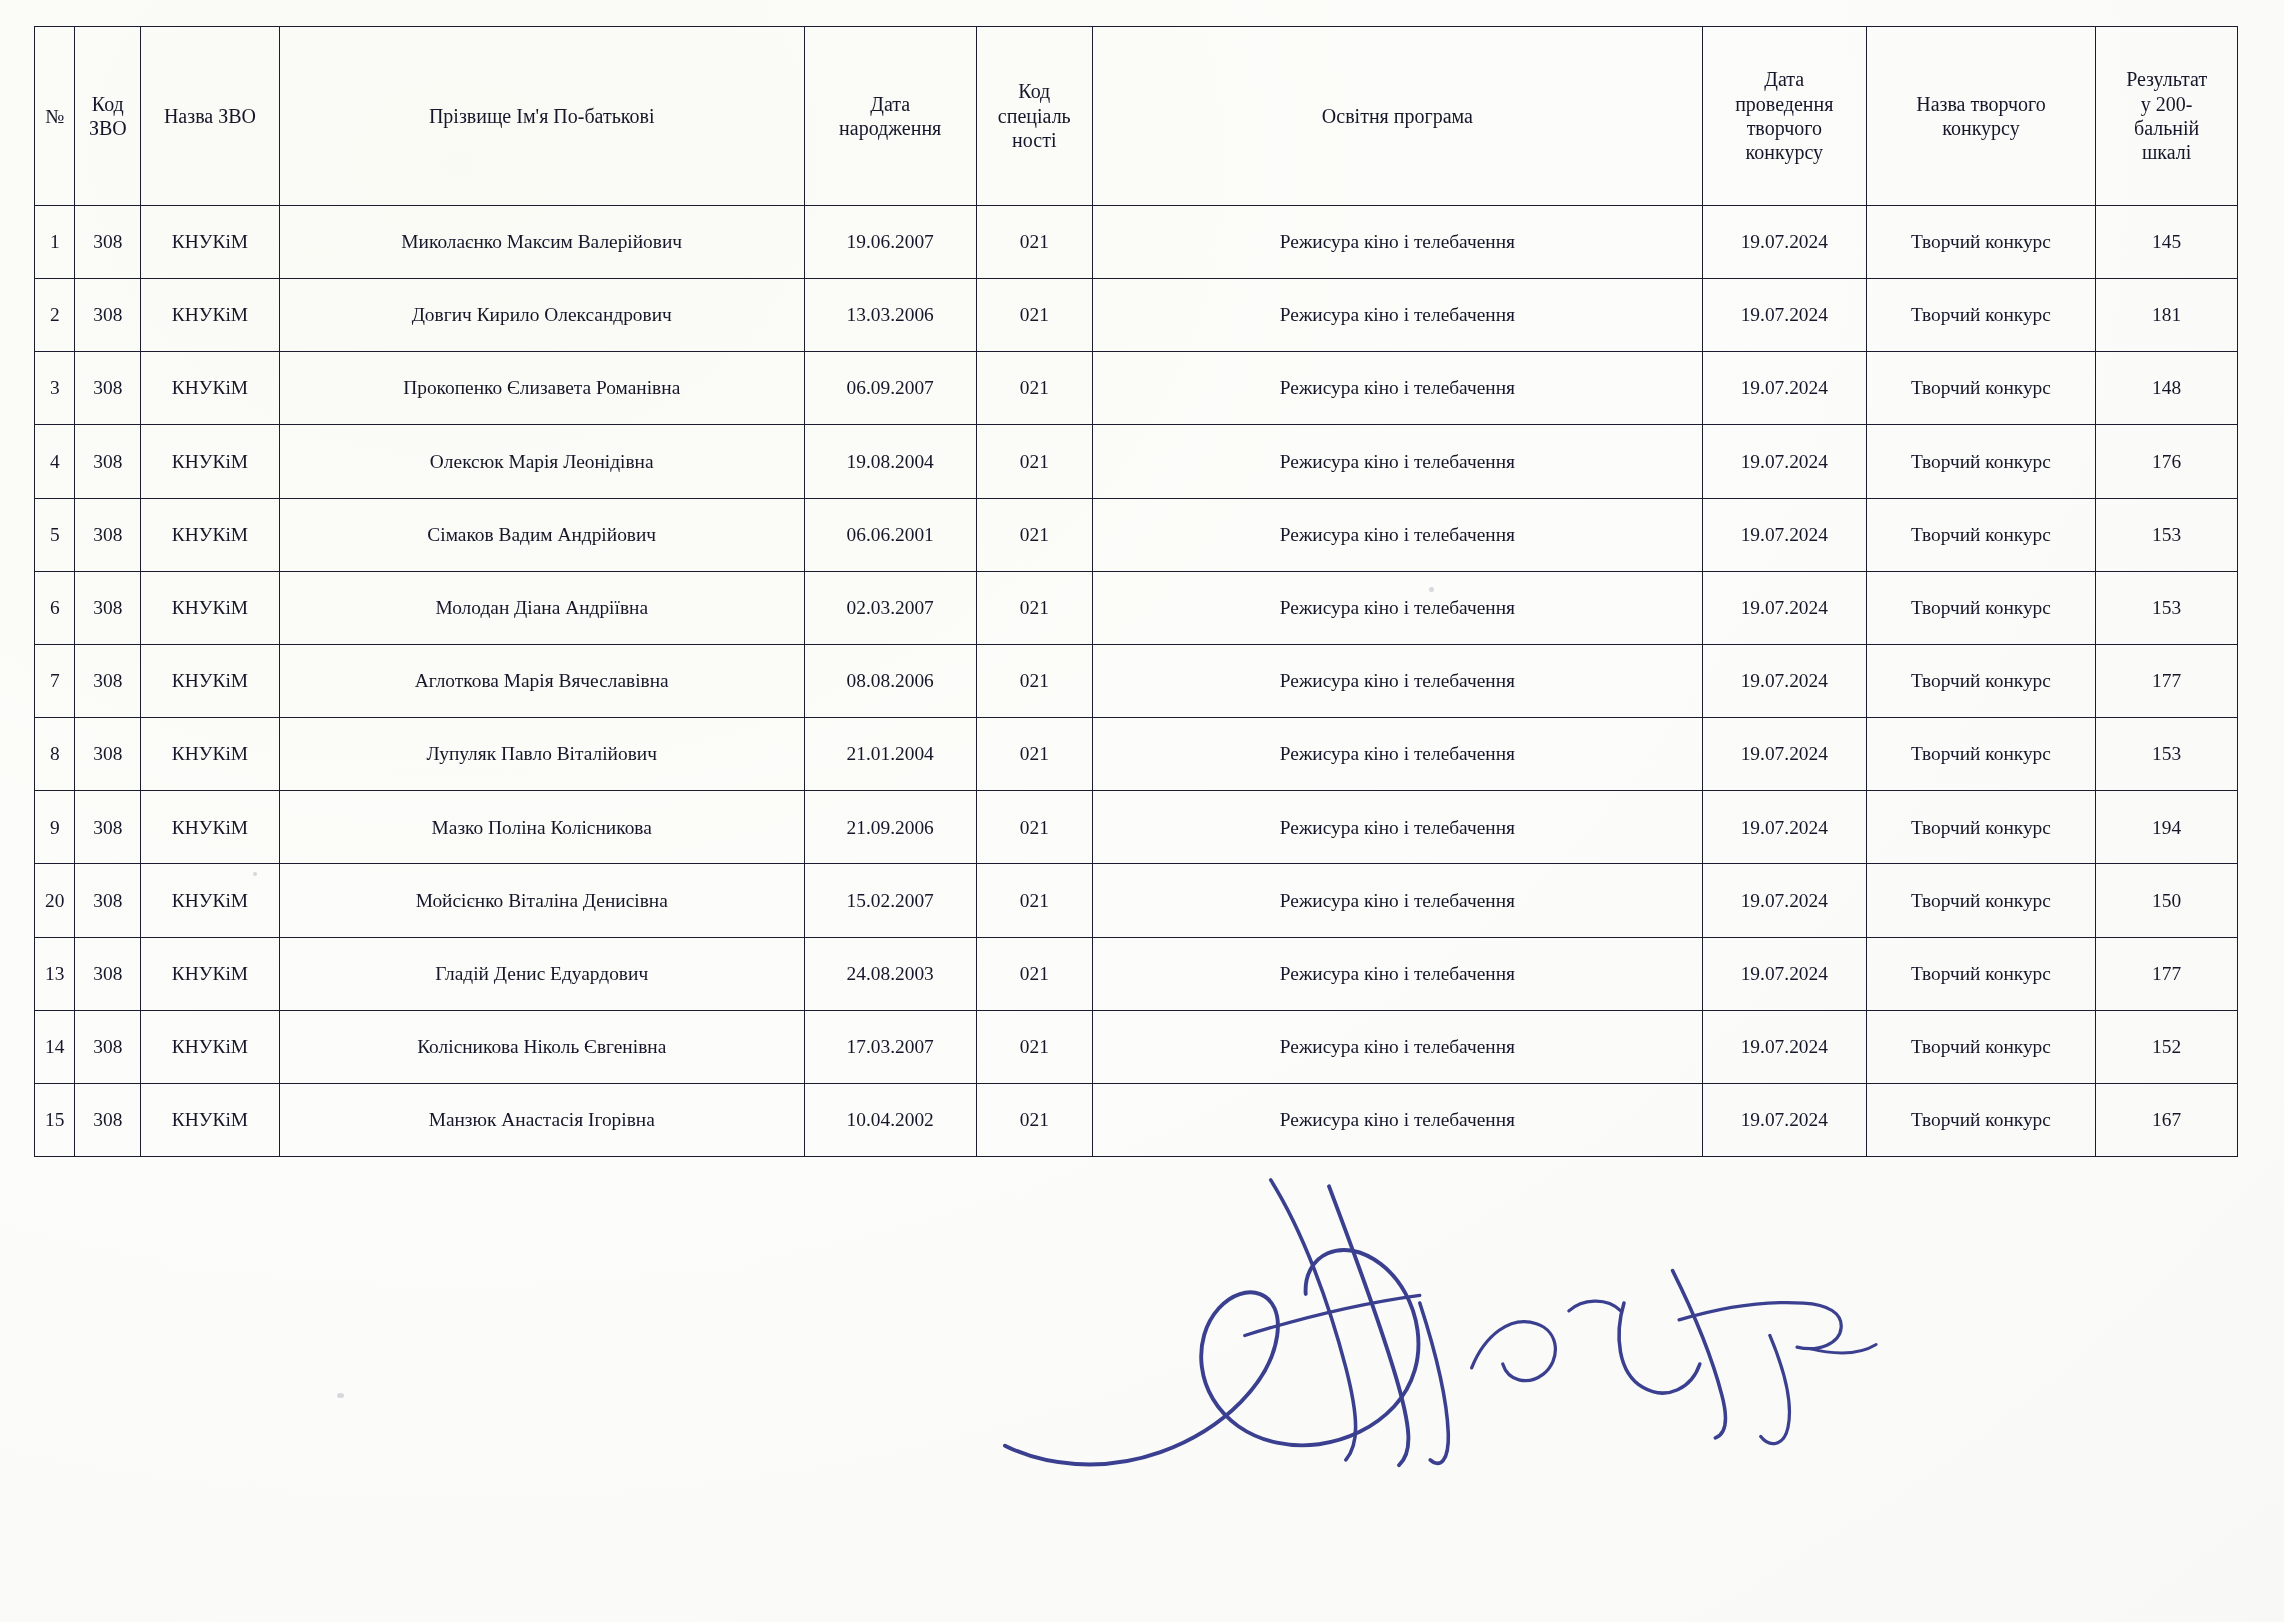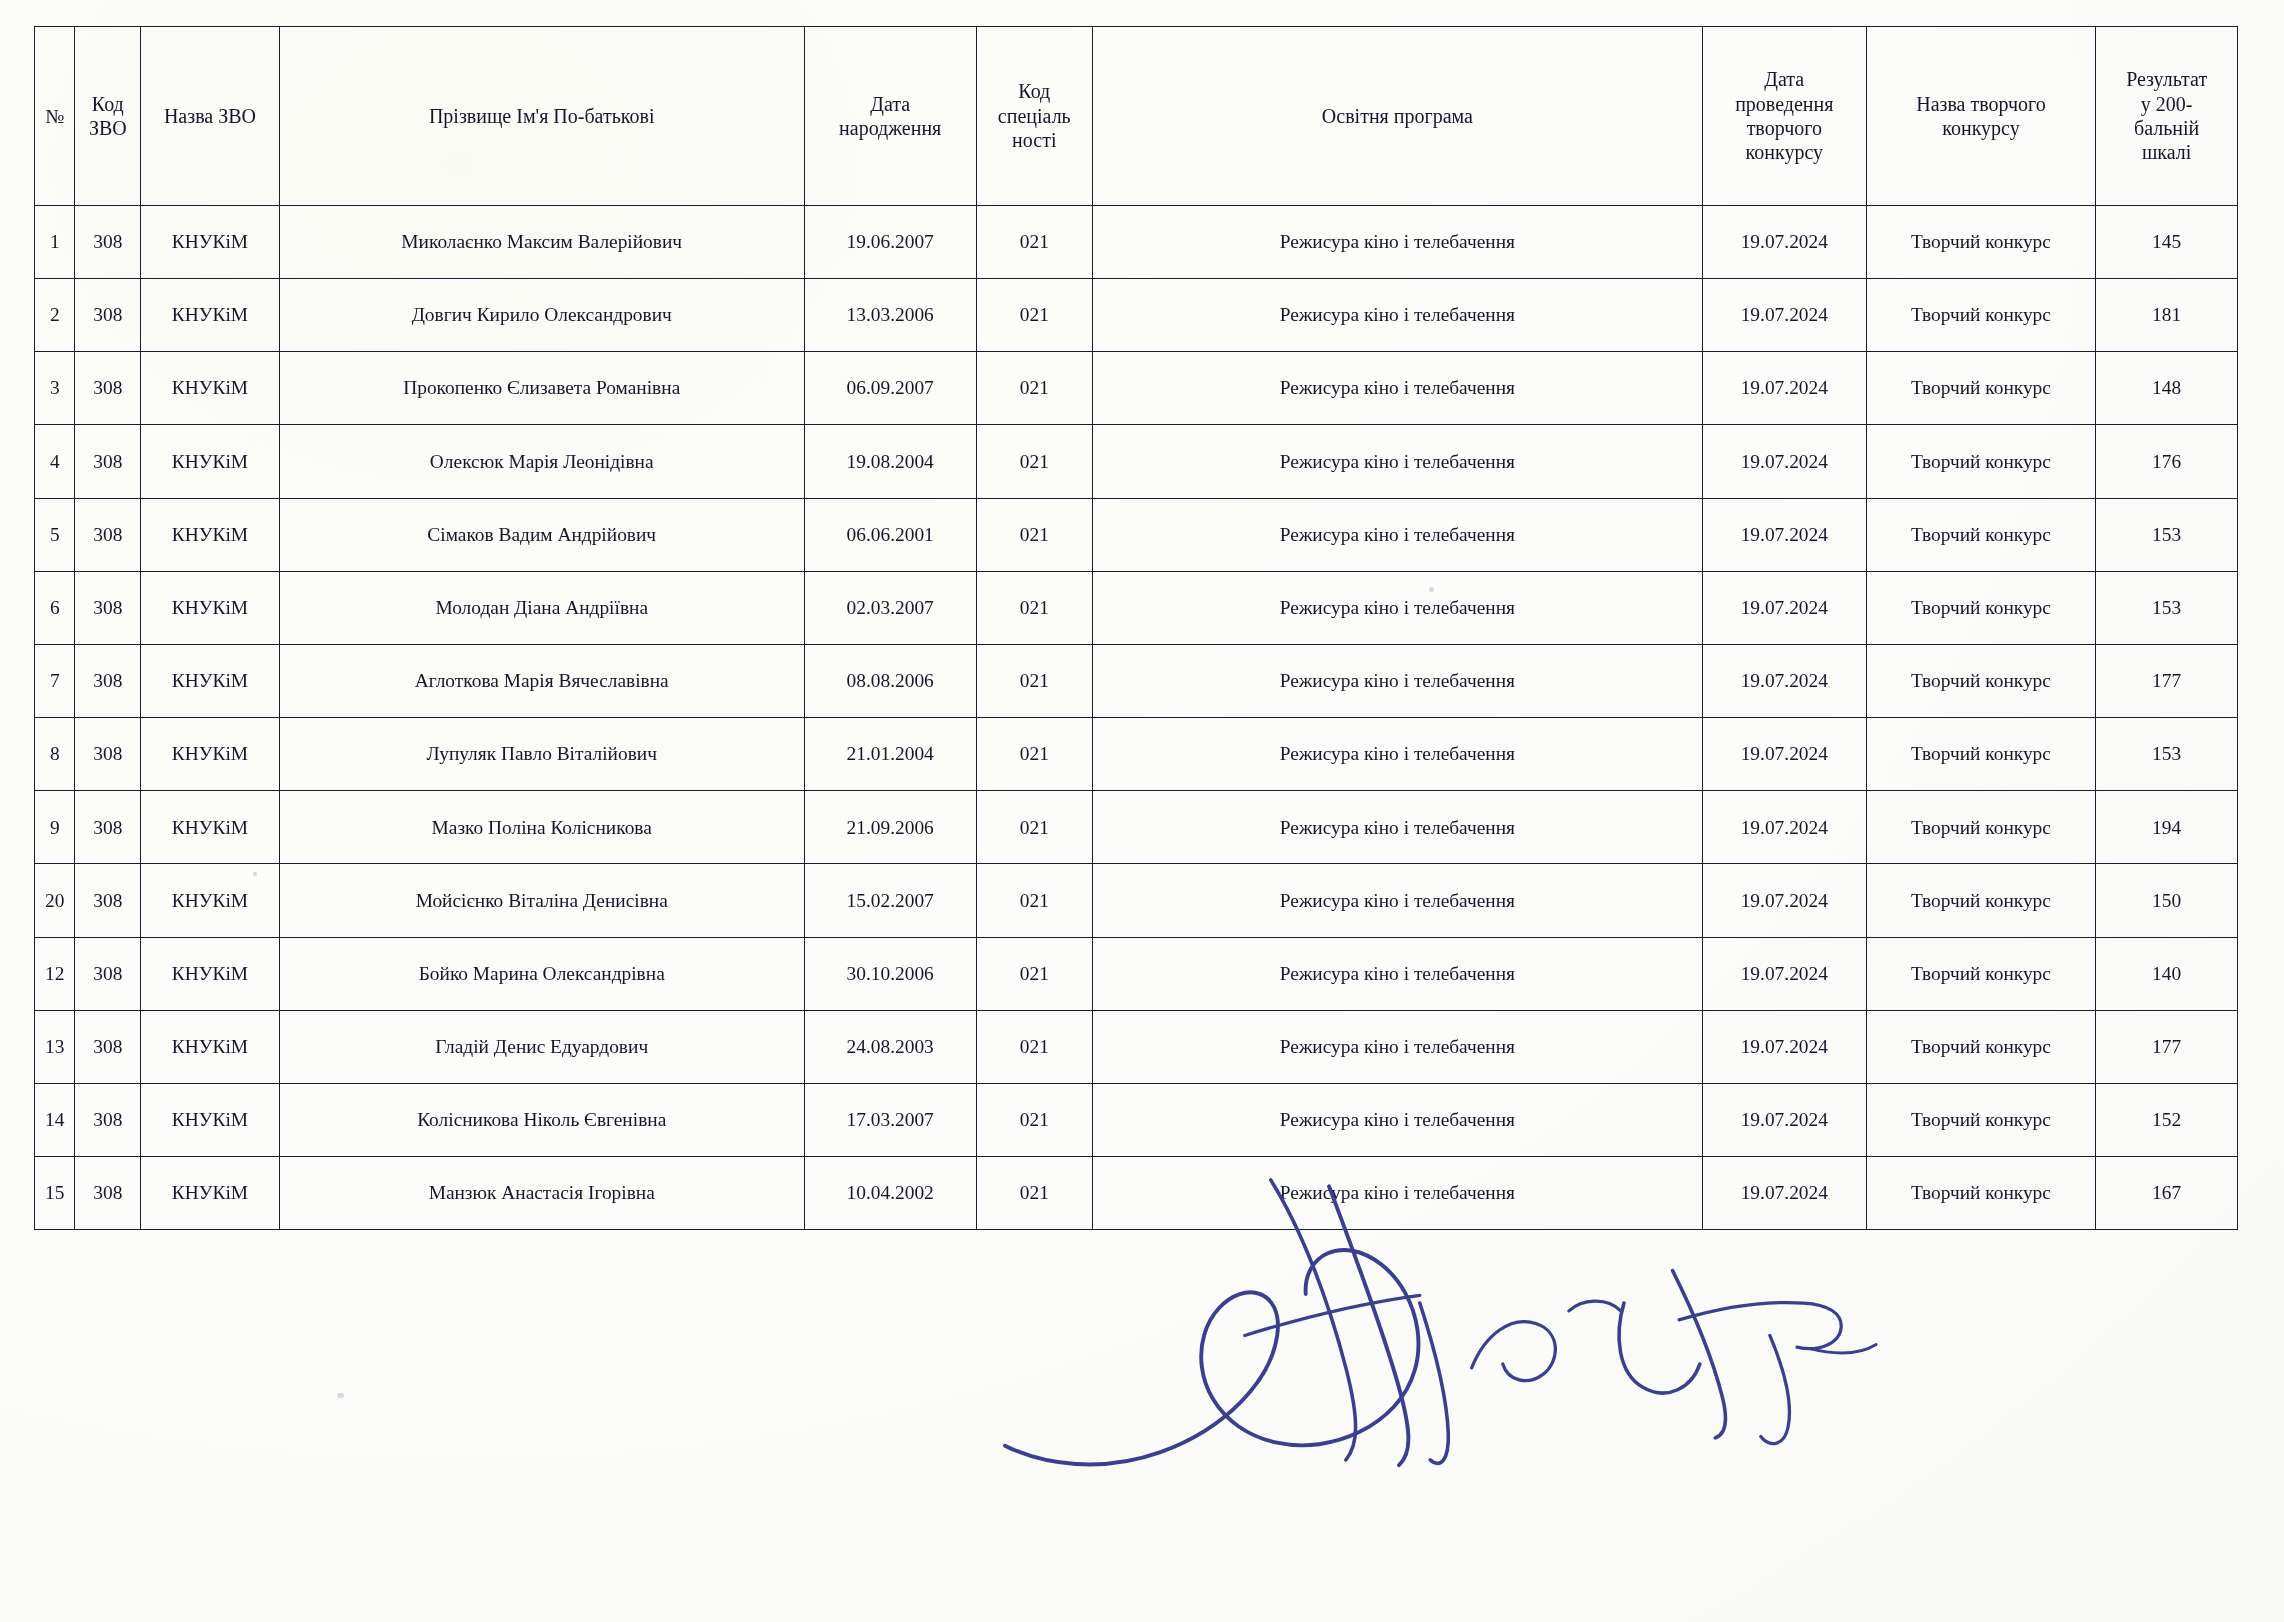--- a/index.html
+++ b/index.html
@@ -274,32 +274,20 @@
           <td>20</td>
           <td>308</td>
           <td>КНУКіМ</td>
           <td>Мойсієнко Віталіна Денисівна</td>
           <td>15.02.2007</td>
           <td>021</td>
           <td>Режисура кіно і телебачення</td>
           <td>19.07.2024</td>
           <td>Творчий конкурс</td>
           <td>150</td>
-        </tr>
-        <tr>
-          <td>12</td>
-          <td>308</td>
-          <td>КНУКіМ</td>
-          <td>Бойко Марина Олександрівна</td>
-          <td>30.10.2006</td>
-          <td>021</td>
-          <td>Режисура кіно і телебачення</td>
-          <td>19.07.2024</td>
-          <td>Творчий конкурс</td>
-          <td>140</td>
         </tr>
         <tr>
           <td>13</td>
           <td>308</td>
           <td>КНУКіМ</td>
           <td>Гладій Денис Едуардович</td>
           <td>24.08.2003</td>
           <td>021</td>
           <td>Режисура кіно і телебачення</td>
           <td>19.07.2024</td>

